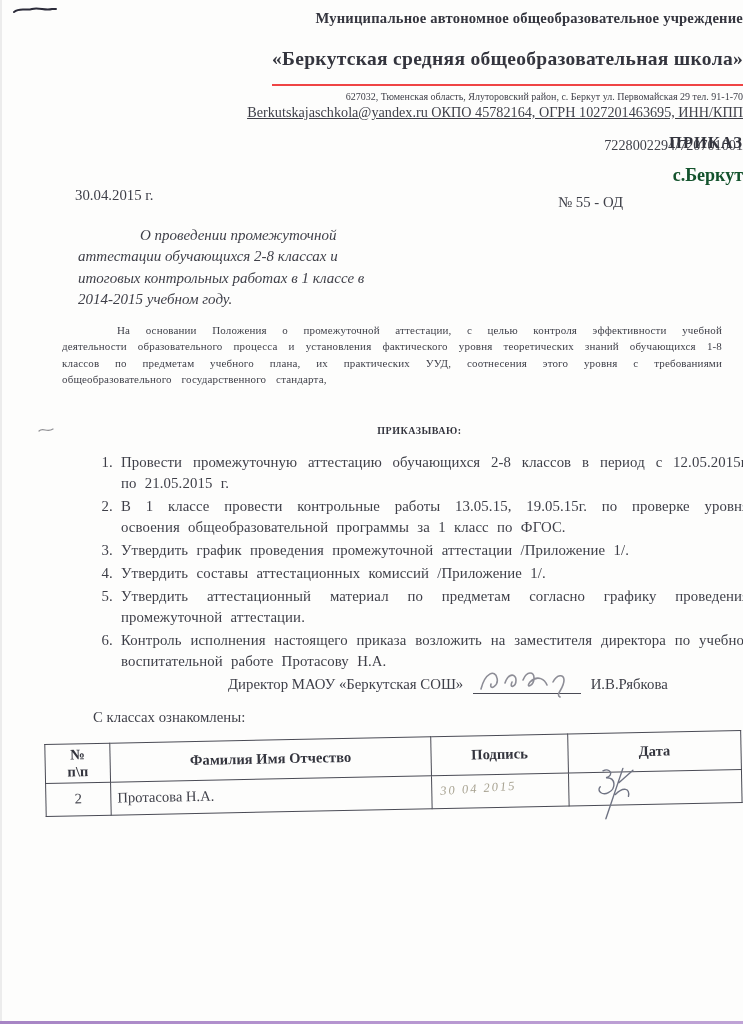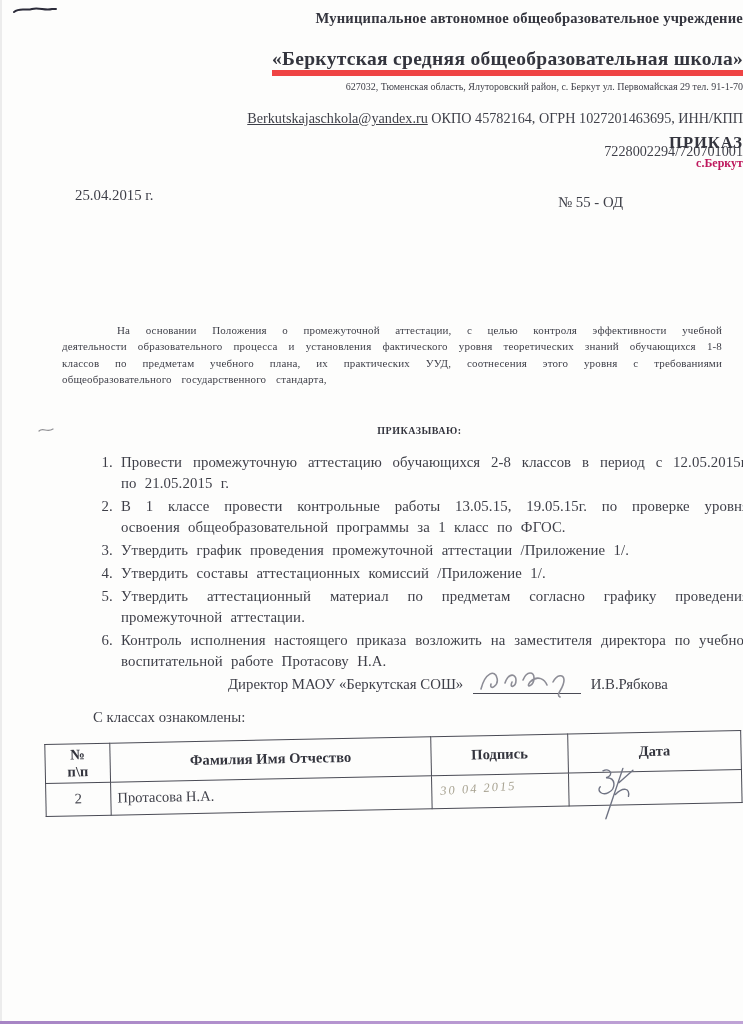--- a/index.html
+++ b/index.html
@@ -12,29 +12,29 @@
     color:#3e3f48;
   }
   
   .scan-bottom-line{position:absolute;left:0;right:0;bottom:0;height:3px;
     background:linear-gradient(to right,#a684c4,#b493cf 40%,#bfa3d6);}
   .scan-left-edge{position:absolute;left:0;top:0;bottom:0;width:2px;background:#ececec;}
 
   .hdr{position:absolute;top:10px;left:0;width:100%;text-align:right;}
   .org-type{font-weight:bold;font-size:14.6px;color:#34353e;letter-spacing:.2px;}
   .org-name{display:inline-block;font-weight:bold;font-size:19.5px;color:#34353e;
-    border-bottom:6px solid #ef4444;margin-top:3px;padding-bottom:0;letter-spacing:.3px;}
+    border-bottom:2px solid #ef4444;margin-top:3px;padding-bottom:14px;letter-spacing:.3px;}
   .addr{font-size:10px;margin-top:5px;}
-  .contact{font-size:14.2px;margin-top:18px;}
+  .contact{font-size:14.2px;margin-top:2px;text-decoration:underline;}
   .contact .email{text-decoration:underline;}
   .codes2{font-size:14.2px;margin-top:16px;}
 
   .title-block{position:absolute;top:133px;left:0;width:100%;text-align:right;}
   .doc-title{font-weight:bold;font-size:16.5px;letter-spacing:1px;color:#34353e;}
-  .doc-place{font-weight:bold;font-size:12px;margin-top:3px;color:#be185d;}
+  .doc-place{font-weight:bold;font-size:18px;margin-top:12px;color:#14532d;}
 
   .doc-date{position:absolute;top:187px;left:75px;font-size:14.8px;}
   .doc-number{position:absolute;top:194px;left:558px;font-size:14.8px;}
 
   .subject{position:absolute;top:225px;left:78px;width:292px;
     font-style:italic;font-size:15px;line-height:1.42;text-indent:62px;}
 
   .preamble{position:absolute;top:322px;left:62px;width:660px;
     font-size:11px;line-height:1.48;text-align:justify;text-indent:55px;
     word-spacing:7px;letter-spacing:.15px;}
@@ -90,23 +90,24 @@
     <div class="addr">627032, Тюменская область, Ялуторовский район, с. Беркут  ул. Первомайская 29  тел. 91-1-70</div>
     <div class="contact"><span class="email">Berkutskajaschkola@yandex.ru</span><span> ОКПО 45782164, ОГРН 1027201463695, ИНН/КПП</span></div>
     <div class="codes2">7228002294/720701001</div>
   </div>
 
   <div class="title-block">
     <div class="doc-title">ПРИКАЗ</div>
     <div class="doc-place">с.Беркут</div>
   </div>
 
-  <div class="doc-date">25.04.2015 г.</div>
+  <div class="doc-date">30.04.2015 г.</div>
   <div class="doc-number">№ 55 - ОД</div>
 
+  <div class="subject">О проведении промежуточной аттестации обучающихся 2-8 классах и итоговых контрольных работах в 1 классе в 2014-2015 учебном году.</div>
 
   <svg class="margin-tilde" width="18" height="8" viewBox="0 0 18 8">
     <path d="M1 5 C5 1, 9 7, 15 3" stroke="#8f8f93" stroke-width="1.2" fill="none" stroke-linecap="round"></path>
   </svg>
 
   <div class="preamble">На основании Положения о промежуточной аттестации, с целью контроля эффективности учебной деятельности образовательного процесса и установления фактического уровня теоретических знаний обучающихся 1-8 классов по предметам учебного плана, их практических УУД, соотнесения этого уровня с требованиями общеобразовательного государственного стандарта,</div>
 
   <div class="directive">ПРИКАЗЫВАЮ:</div>
 
   <ol class="items">

